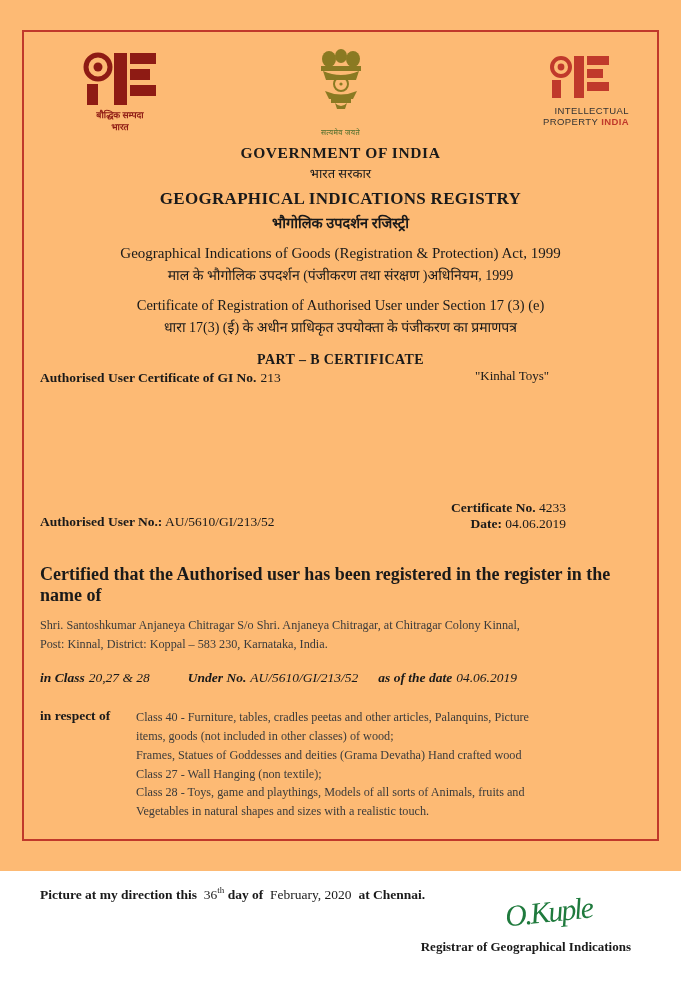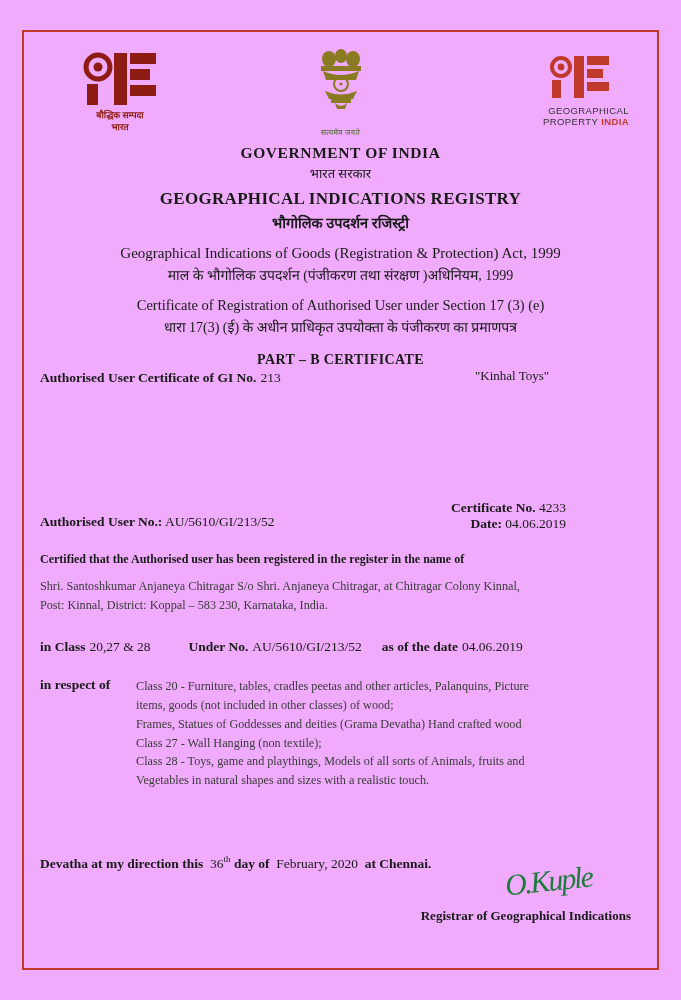--- a/index.html
+++ b/index.html
@@ -10,22 +10,22 @@
     width: 681px;
     height: 1000px;
     background: #ffffff;
     font-family: "Liberation Serif", serif;
     color: #1a1a1a;
     overflow: hidden;
   }
   .page {
     position: relative;
     width: 681px;
-    height: 1000px;
-    background: #f0abfc;
+    height: 871px;
+    background: #fdba74;
     box-sizing: border-box;
   }
   .border-frame {
     position: absolute;
     left: 22px;
     top: 30px;
     right: 22px;
     bottom: 30px;
     border: 2px solid #c0392b;
     box-sizing: border-box;
@@ -176,36 +176,37 @@
   .certno-block .lbl { font-weight: bold; }
 
   .row-user {
     position: relative;
     margin-top: -18px;
     height: 22px;
     font-size: 13.5px;
   }
 
   .row-certified {
-    margin-top: 16px;
-    font-size: 12px;
+    margin-top: 28px;
+    font-size: 18px;
     font-weight: bold;
   }
 
   .addr {
     margin-top: 10px;
     font-size: 12.2px;
     color: #3b3b3b;
     line-height: 1.55;
     max-width: 530px;
   }
 
   .row-class {
-    margin-top: 24px;
-    font-size: 13.5px;
+    margin-top: 16px;
+    font-size: 13.5px;
+    font-style: italic;
   }
   .row-class .seg { margin-right: 4px; }
   .sp-1 { display: inline-block; width: 34px; }
   .sp-2 { display: inline-block; width: 16px; }
 
   .respect {
     position: relative;
     margin-top: 22px;
     font-size: 13.5px;
   }
@@ -300,21 +301,21 @@
         <svg width="86" height="48" viewBox="0 0 86 48" style="display:block;margin-left:auto;">
           <circle cx="14" cy="13" r="9" fill="none" stroke="#c0392b" stroke-width="4"></circle>
           <circle cx="14" cy="13" r="3.4" fill="#c0392b"></circle>
           <rect x="27" y="2" width="10" height="42" fill="#c0392b"></rect>
           <rect x="40" y="2" width="22" height="9" fill="#c0392b"></rect>
           <rect x="40" y="15" width="16" height="9" fill="#c0392b"></rect>
           <rect x="40" y="28" width="22" height="9" fill="#c0392b"></rect>
           <rect x="5" y="26" width="9" height="18" fill="#c0392b"></rect>
         </svg>
         <div class="ip-text">
-          <div>GEOGRAPHICAL</div>
+          <div>INTELLECTUAL</div>
           <div><span>PROPERTY </span><span class="red">INDIA</span></div>
         </div>
       </div>
     </div>
 
     <div class="titles">
       <div class="t-gov">GOVERNMENT OF INDIA</div>
       <div class="t-gov-hi">भारत सरकार</div>
       <div class="t-gi">GEOGRAPHICAL INDICATIONS REGISTRY</div>
       <div class="t-gi-hi">भौगोलिक उपदर्शन रजिस्ट्री</div>
@@ -354,31 +355,31 @@
       <div>Post: Kinnal, District: Koppal – 583 230, Karnataka, India.</div>
     </div>
 
     <div class="row-class">
       <span class="lbl seg">in Class</span><span class="val seg">20,27 &amp; 28</span><span class="sp-1"></span><span class="lbl seg">Under No.</span><span class="val seg">AU/5610/GI/213/52</span><span class="sp-2"></span><span class="lbl seg">as of the date</span><span class="val seg">04.06.2019</span>
     </div>
 
     <div class="respect">
       <span class="lbl-r">in respect of</span>
       <div class="body-r">
-        <div>Class 20 - Furniture, tables, cradles peetas and other articles, Palanquins, Picture</div>
+        <div>Class 40 - Furniture, tables, cradles peetas and other articles, Palanquins, Picture</div>
         <div>items, goods (not included in other classes) of wood;</div>
         <div>Frames, Statues of Goddesses and deities (Grama Devatha) Hand crafted wood</div>
         <div>Class 27 - Wall Hanging (non textile);</div>
         <div>Class 28 - Toys, game and playthings, Models of all sorts of Animals, fruits and</div>
         <div>Vegetables in natural shapes and sizes with a realistic touch.</div>
       </div>
     </div>
 
     <div class="sealed">
-      <span>Devatha at my direction this</span>
+      <span>Picture at my direction this</span>
       &nbsp;<span class="light">36</span><sup class="light">th</sup>
       <span>day of</span>
       &nbsp;<span class="light">February, 2020</span>
       &nbsp;<span>at Chennai.</span>
     </div>
 
     <div class="signature-wrap">
       <div class="sig">O.Kuple</div>
       <div class="registrar">Registrar of Geographical Indications</div>
     </div>

